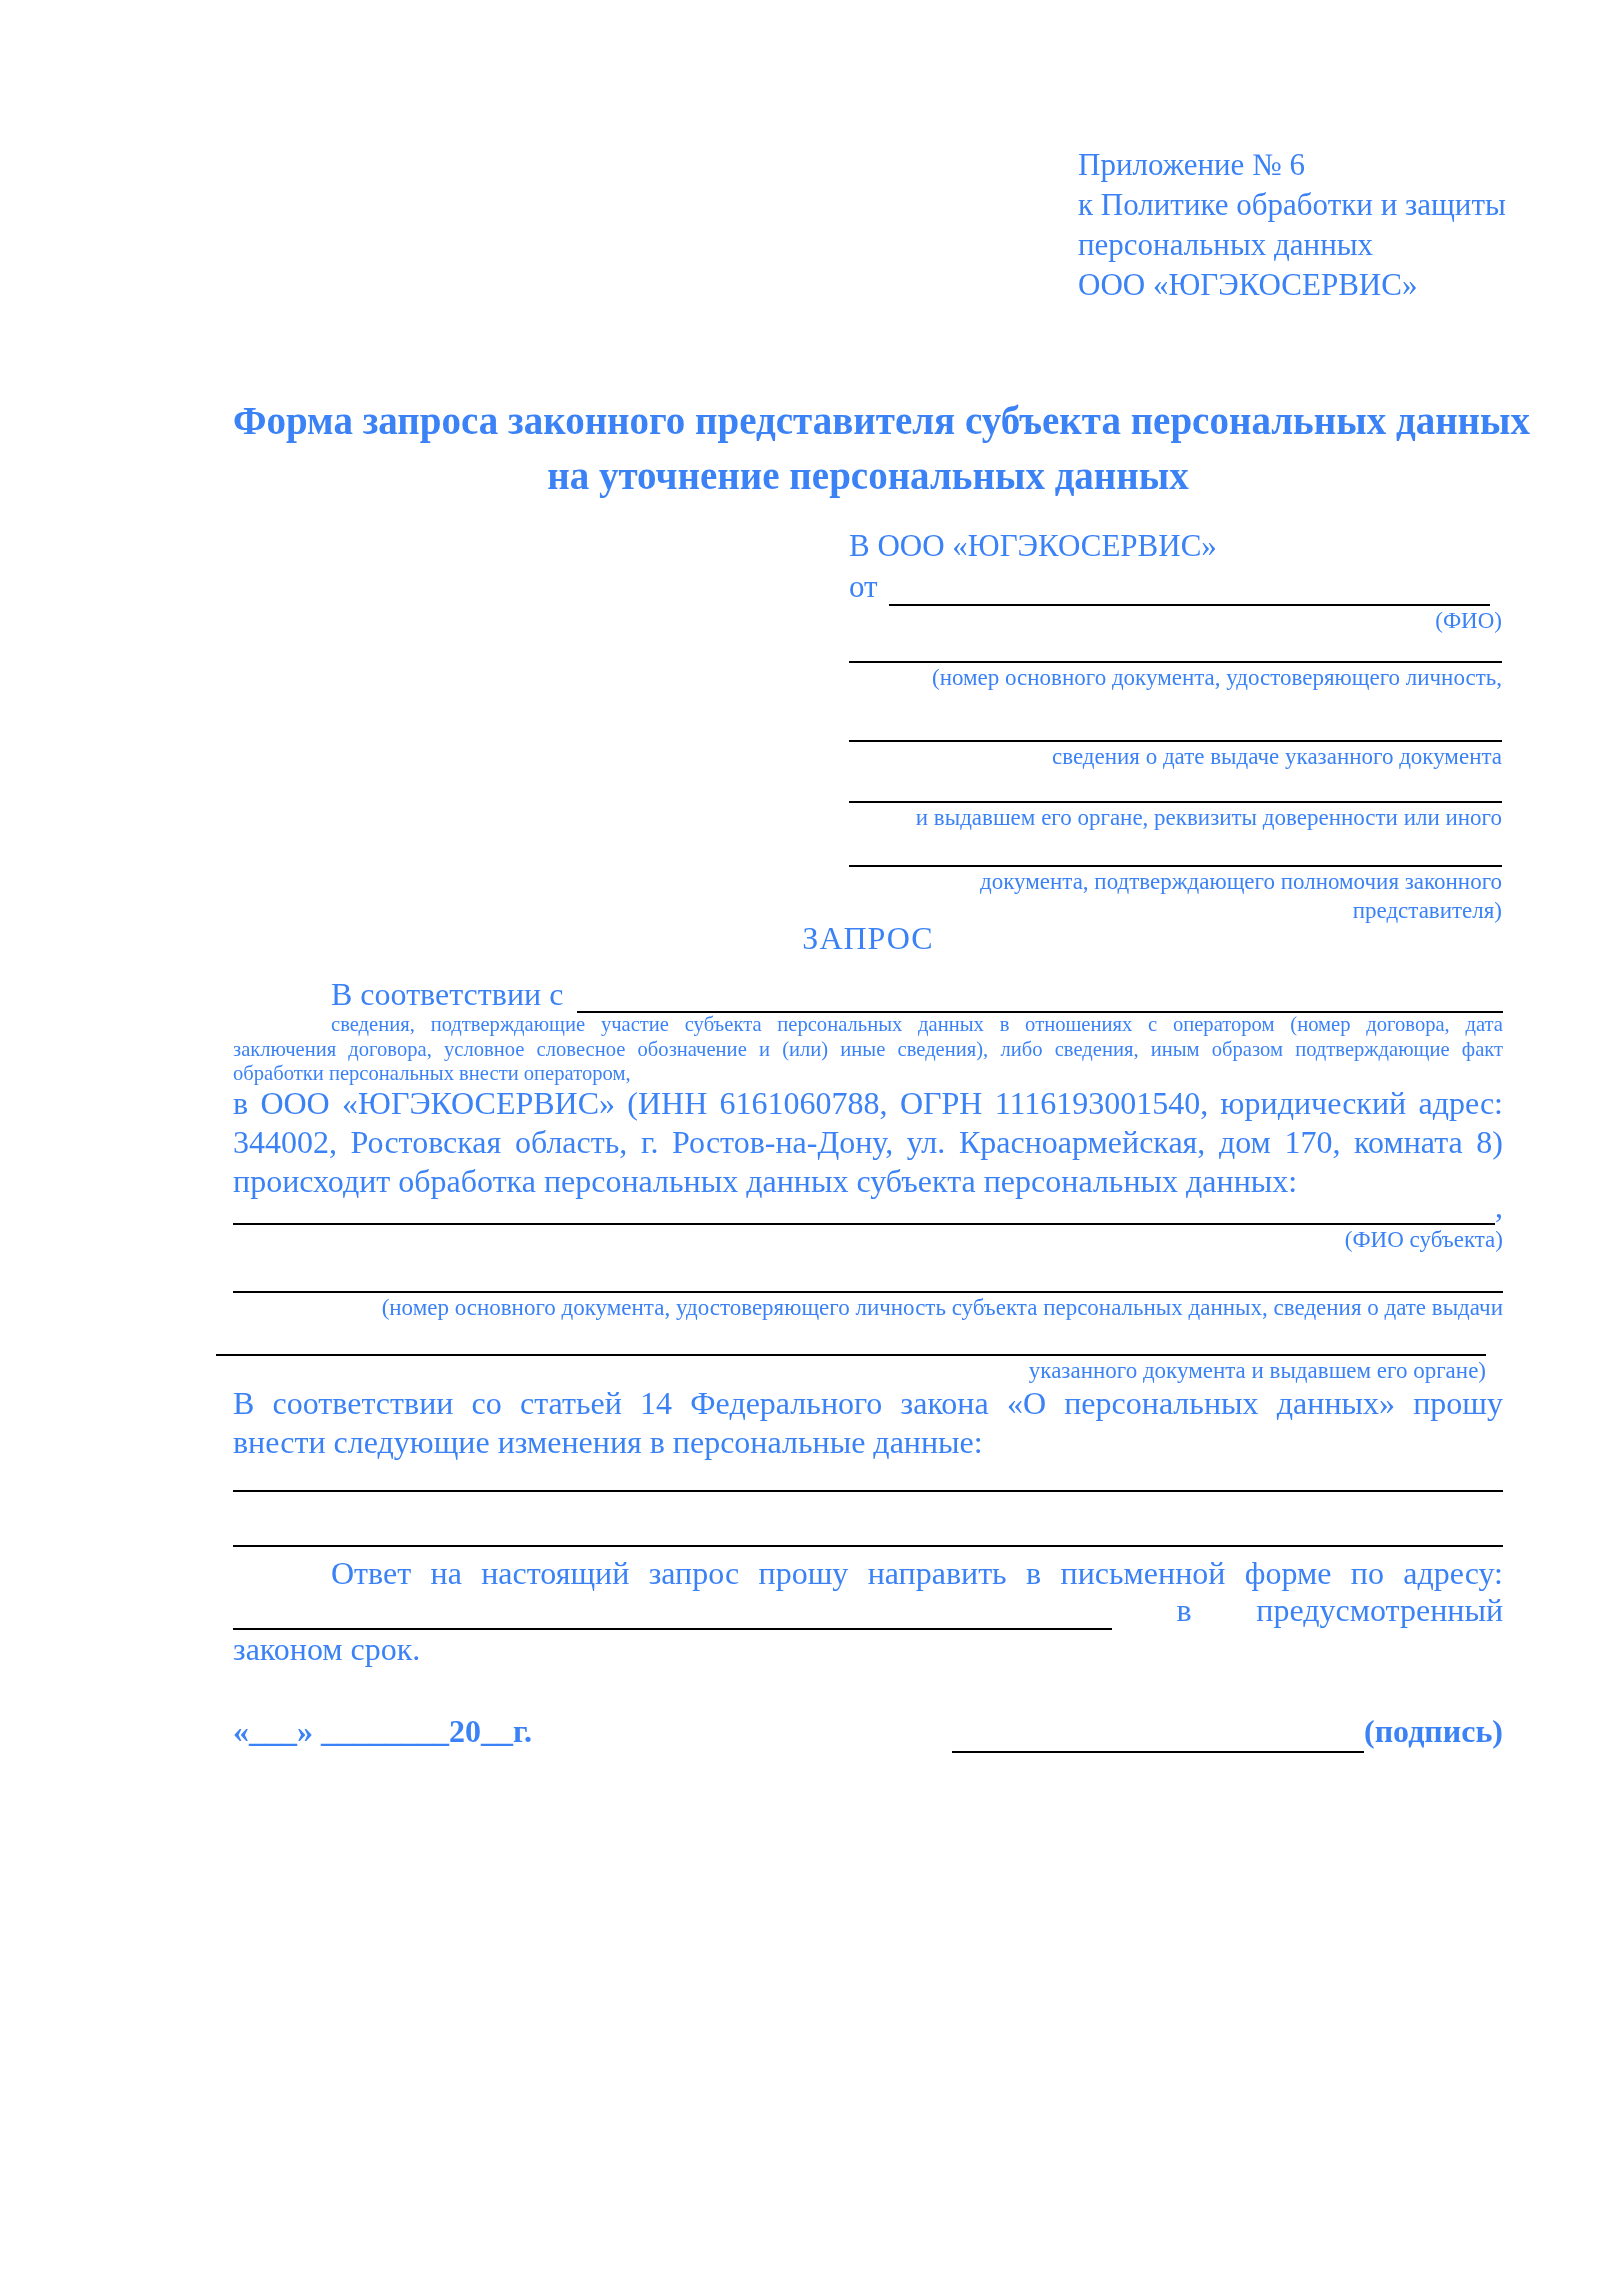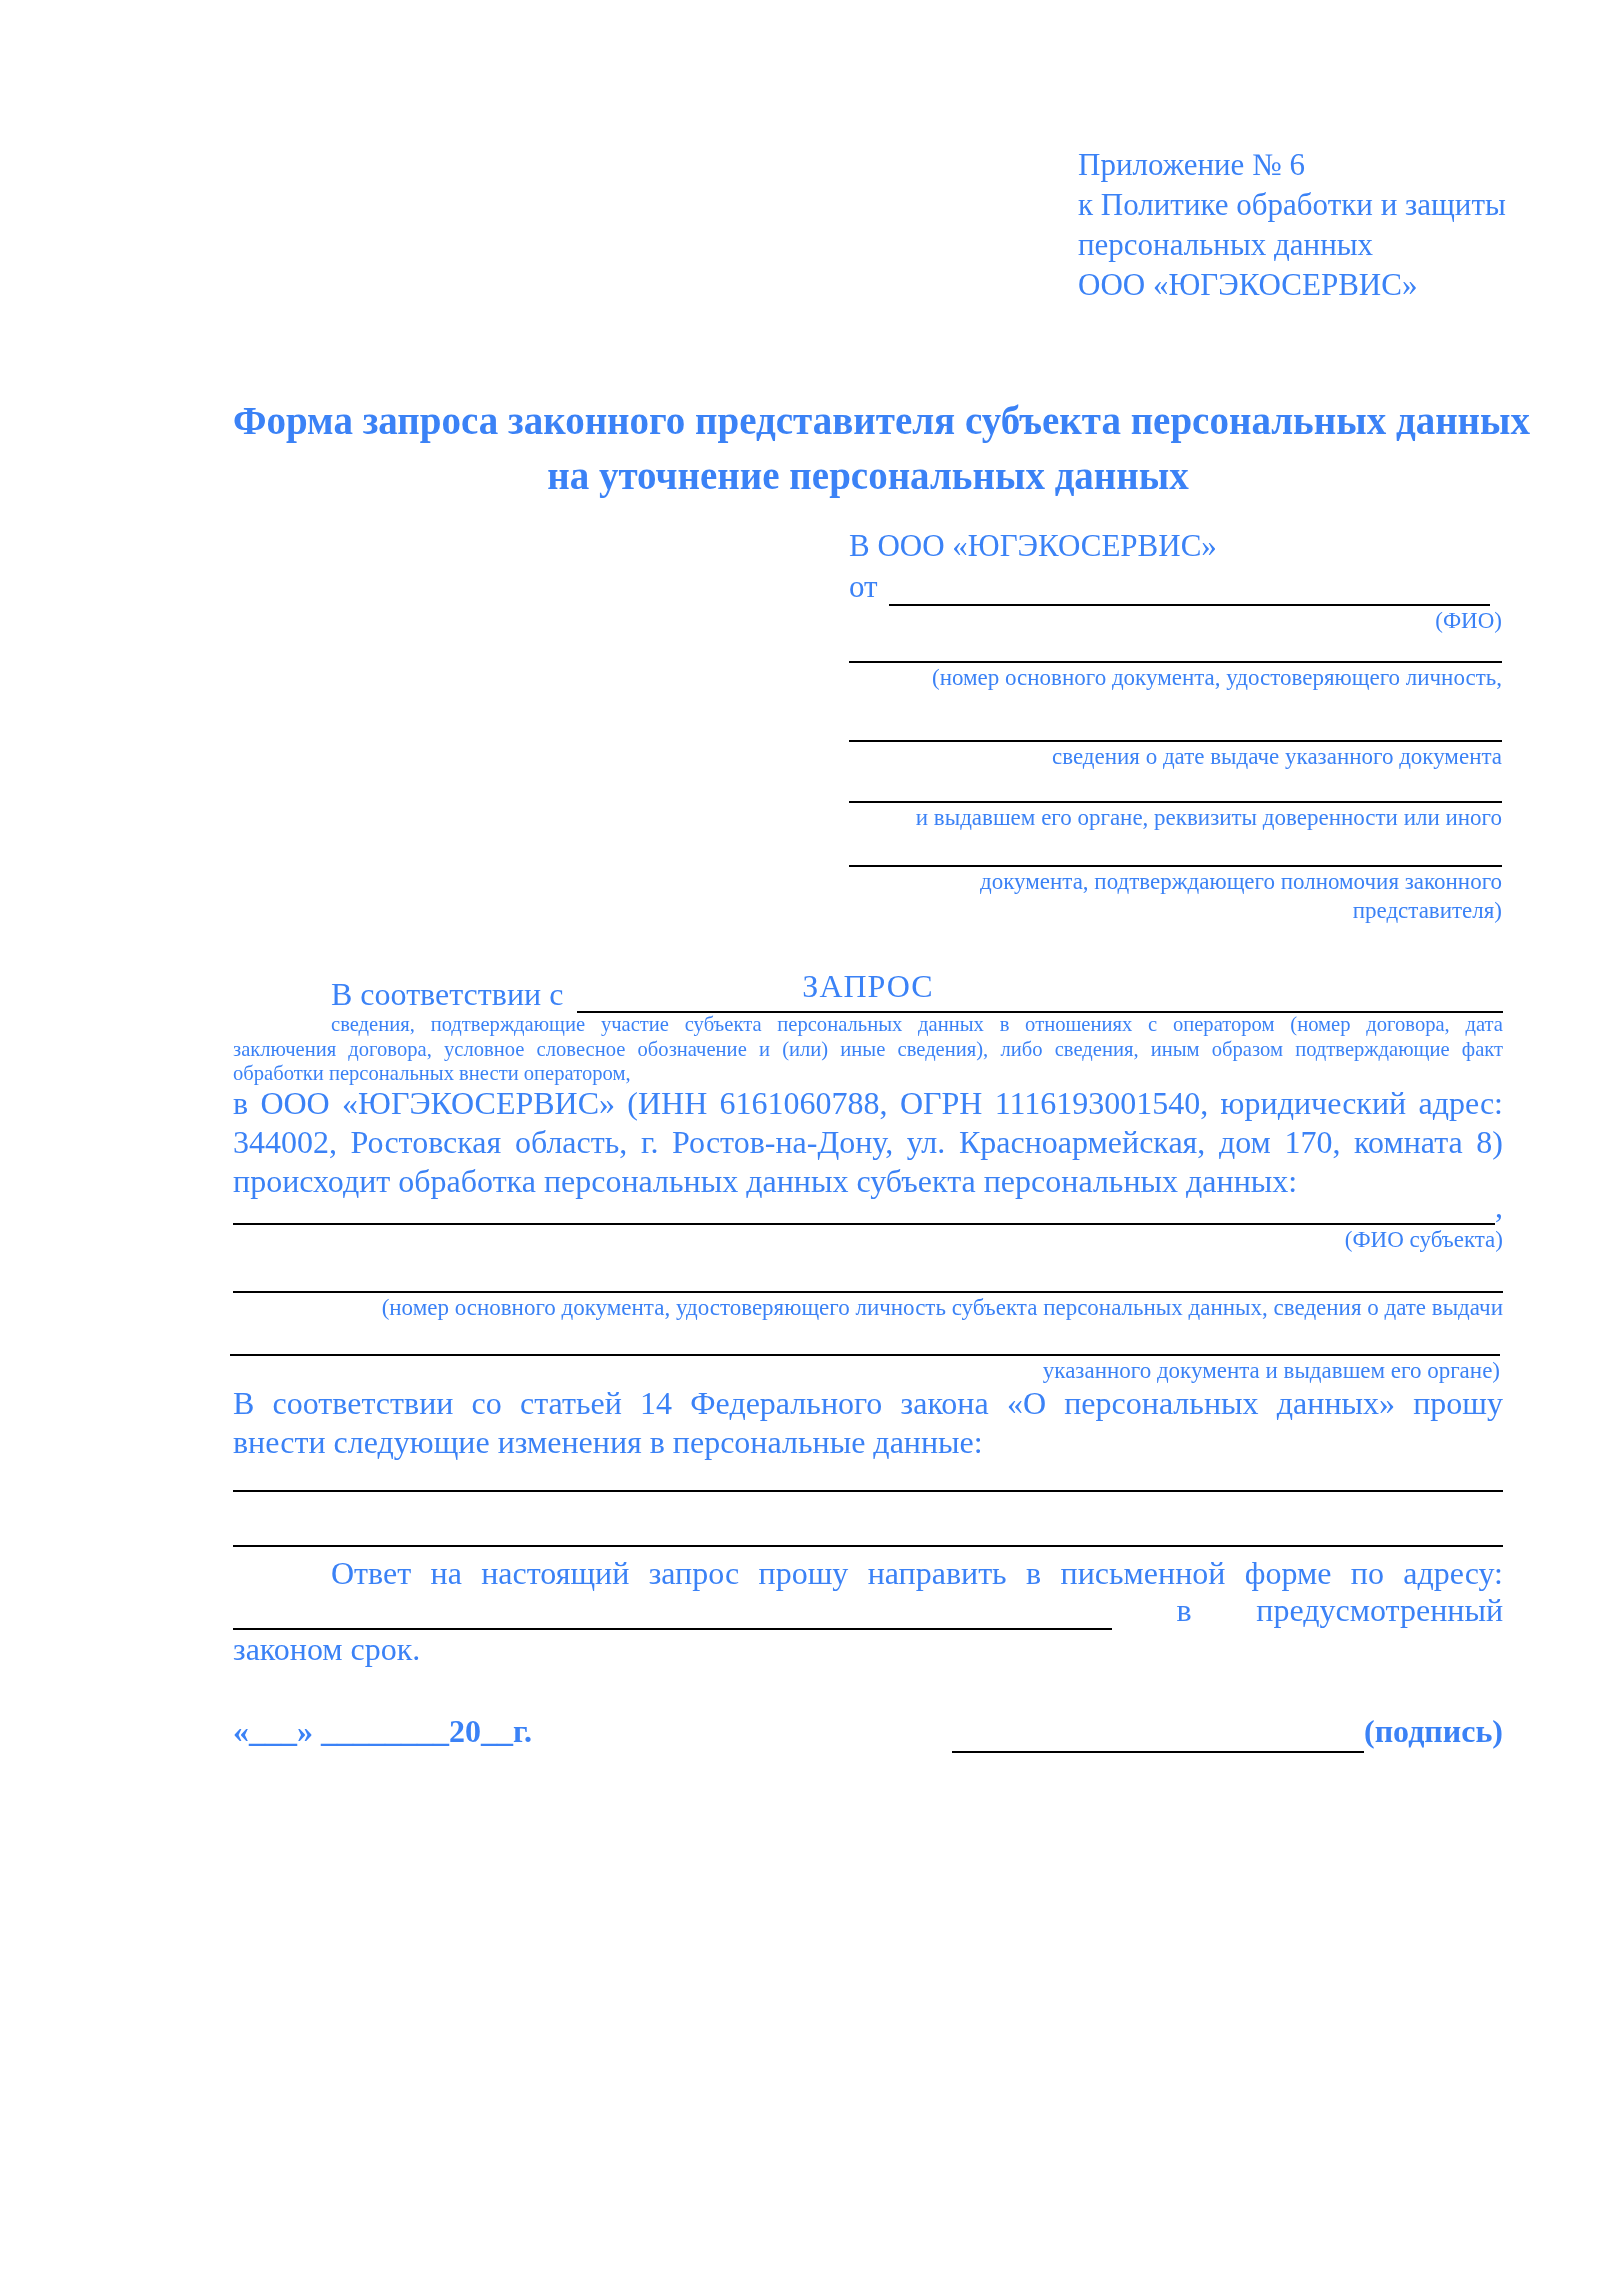--- a/index.html
+++ b/index.html
@@ -22,32 +22,32 @@
   
   #title{left:233px;top:393px;width:1270px;text-align:center;
          font-weight:bold;font-size:39px;line-height:55px;white-space:nowrap;}
   
   #addr{left:849px;top:526px;width:653px;font-size:31px;line-height:39px;}
   .addr-from{display:flex;align-items:flex-end;margin-top:7.8px;height:33px;}
   .addr-from span{margin-right:11.8px;}
   .addr-line{border-bottom:2.9px solid #000;}
   
   #zapros{left:233px;top:919px;width:1270px;text-align:center;
-          font-size:32px;line-height:39px;letter-spacing:1px;margin-top:48px;}
+          font-size:32px;line-height:39px;letter-spacing:1px;}
   #intro{left:233px;top:976px;width:1270px;display:flex;align-items:flex-end;
          font-size:32px;height:37px;}
   #intro .lbl{margin-left:98px;margin-right:13.7px;white-space:nowrap;}
   #footnote{left:233px;top:1012px;width:1270px;font-size:20.6px;line-height:24.5px;}
   #footnote .f1{text-indent:98px;}
   #oppar{left:233px;top:1084px;width:1270px;font-size:32px;line-height:39px;}
   #fio-field{left:233px;top:1192px;width:1270px;font-size:32px;}
   #fio-field .row{display:flex;align-items:flex-end;height:33px;}
   #doc1{left:233px;top:1259px;width:1270px;}
   #doc1 .ln{height:32px;}
-  #doc2{left:230px;top:1325px;width:1270px;}
+  #doc2{left:216px;top:1325px;width:1270px;}
   #doc2 .ln{height:29px;}
   #law{left:233px;top:1384px;width:1270px;font-size:32px;line-height:39px;}
   #blank1{left:233px;top:1462px;width:1270px;height:28px;}
   #blank2{left:233px;top:1491px;width:1270px;height:54px;}
   #answer{left:233px;top:1554px;width:1270px;font-size:32px;line-height:39px;}
   #answer .l1{text-indent:98px;}
   #answer .l2{display:flex;align-items:flex-end;justify-content:space-between;height:37px;}
   #answer .l2 .fill-line{flex:0 0 879px;}
   
   #footer{left:233px;top:1710px;width:1270px;display:flex;

